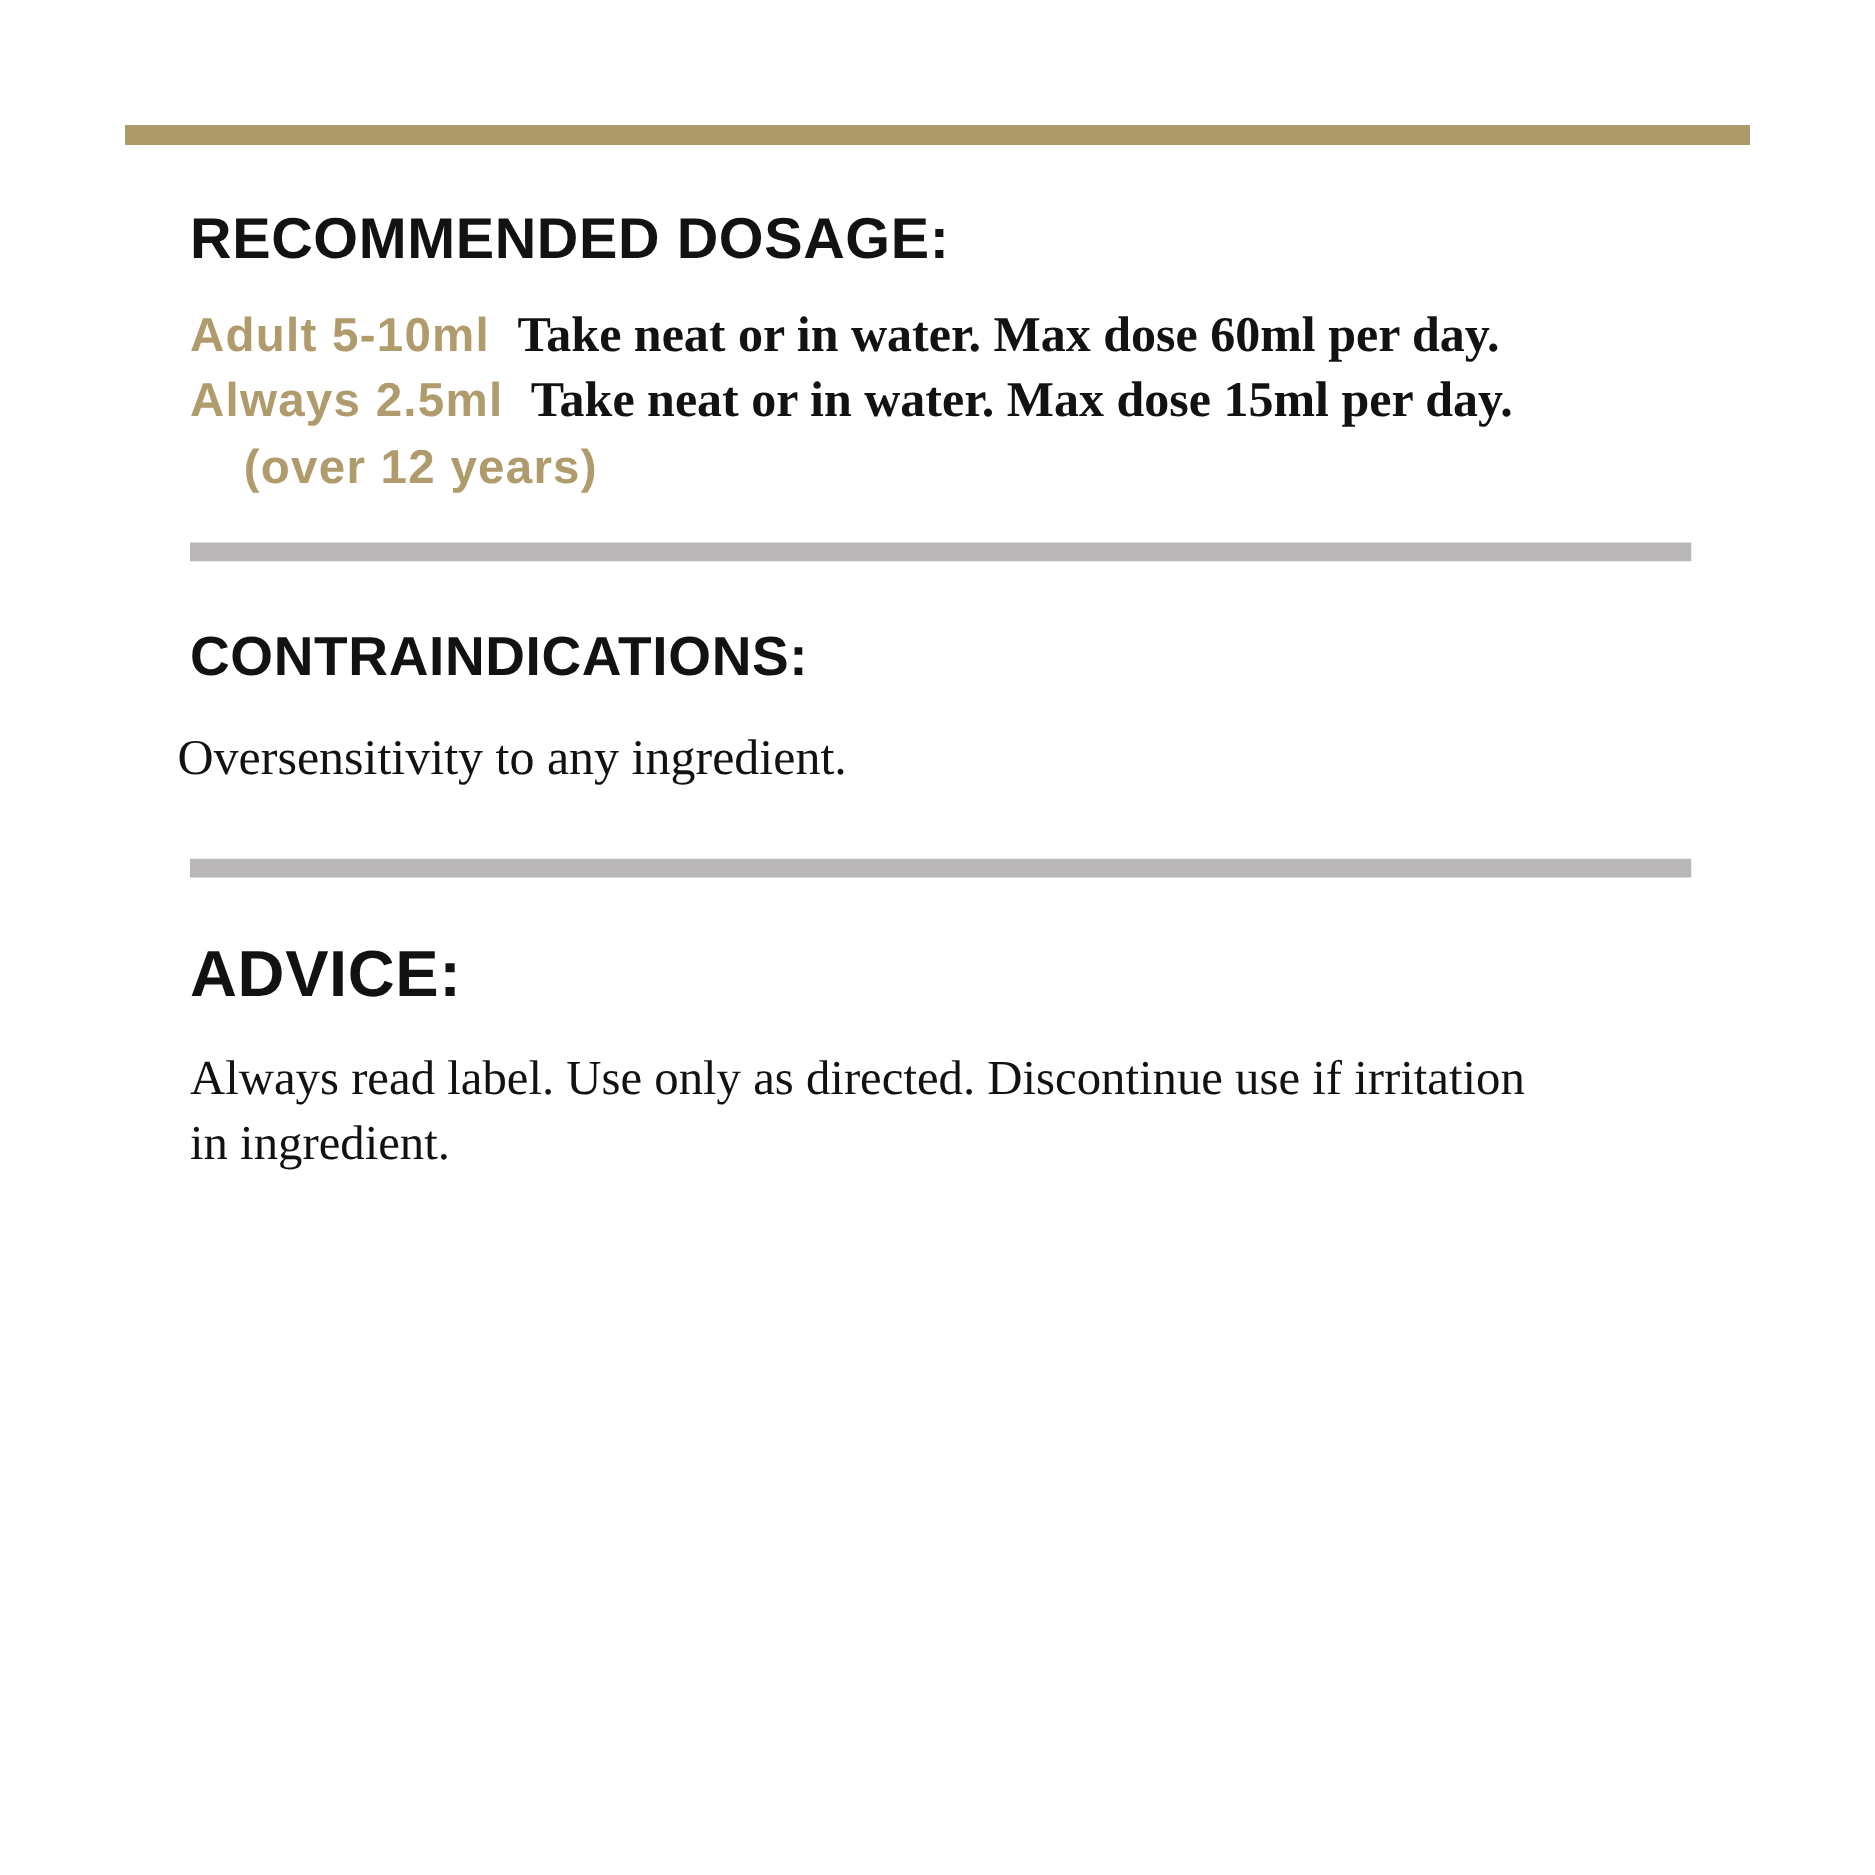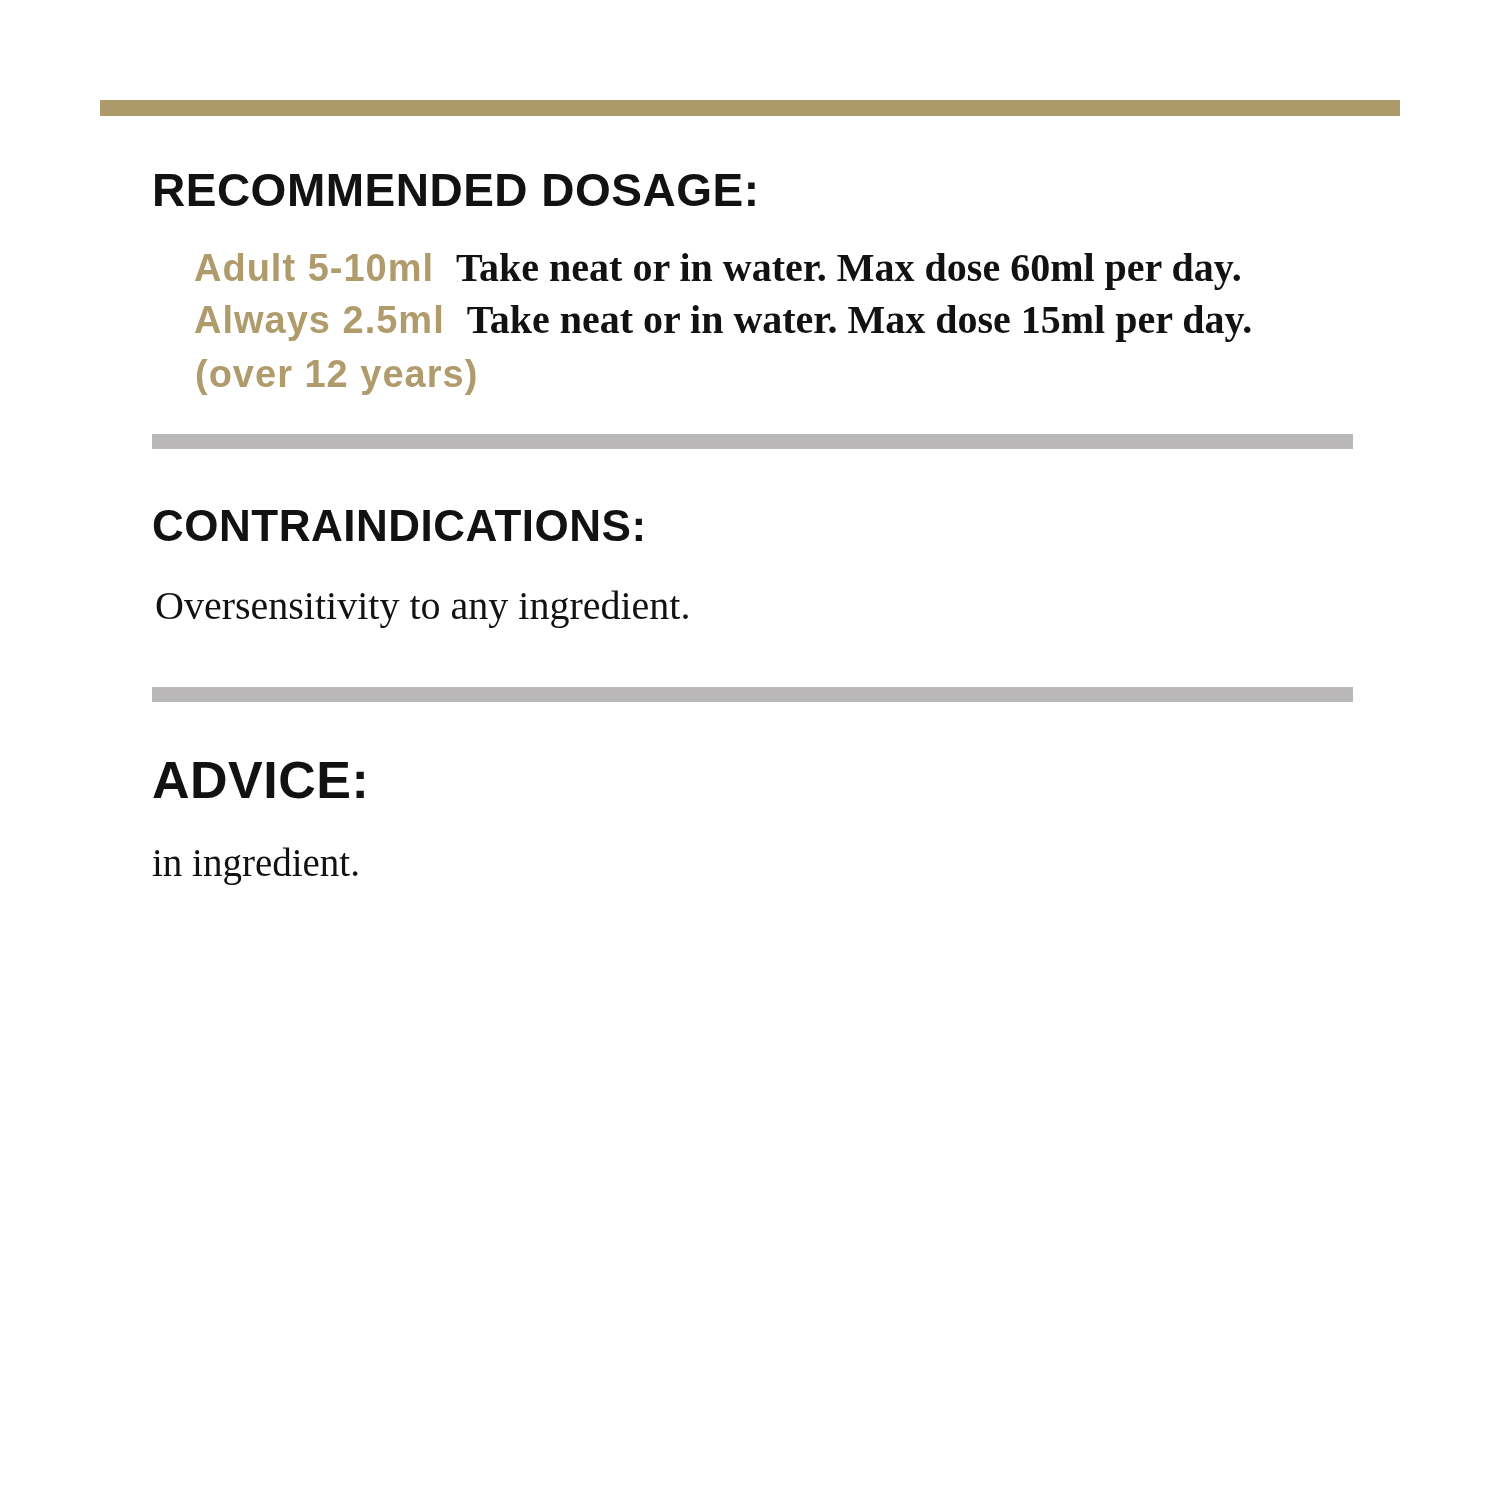--- a/index.html
+++ b/index.html
@@ -57,42 +57,41 @@
   .dose-block{
     position:absolute;
     left:152px;
     top:244px;
     white-space:nowrap;
   }
   .dose-row{
     display:flex;
     align-items:baseline;
     height:52px;
-    margin-left:42px;
   }
   .gold-label{
     font-family:"Liberation Sans", sans-serif;
     font-weight:700;
     font-size:38px;
     color:var(--gold-text);
     letter-spacing:1px;
   }
   .dose-row .serif{
     font-size:40px;
     margin-left:22px;
     font-weight:bold;
   }
   .dose-note{
     margin-left:43px;
     height:52px;
     line-height:52px;
   }
   .contra-body{
     position:absolute;
-    left:155px;
+    left:142px;
     top:582px;
     font-size:40px;
     white-space:nowrap;
   }
   .advice-paragraph{
     position:absolute;
     left:152px;
     top:837px;
     font-size:39px;
     line-height:52px;
@@ -124,18 +123,19 @@
 
   <h2 class="heading heading-contra">CONTRAINDICATIONS:</h2>
 
   <p class="serif contra-body">Oversensitivity to any ingredient.</p>
 
   <div class="rule rule-2"></div>
 
   <h2 class="heading heading-advice">ADVICE:</h2>
 
   <div class="serif advice-paragraph">
+    <div>Always read label. Use only as directed. Discontinue use if irritation</div>
     <div>in ingredient.</div>
   </div>
 
   <div class="bar bar-bottom"></div>
 
 </div>
 
 </body></html>

